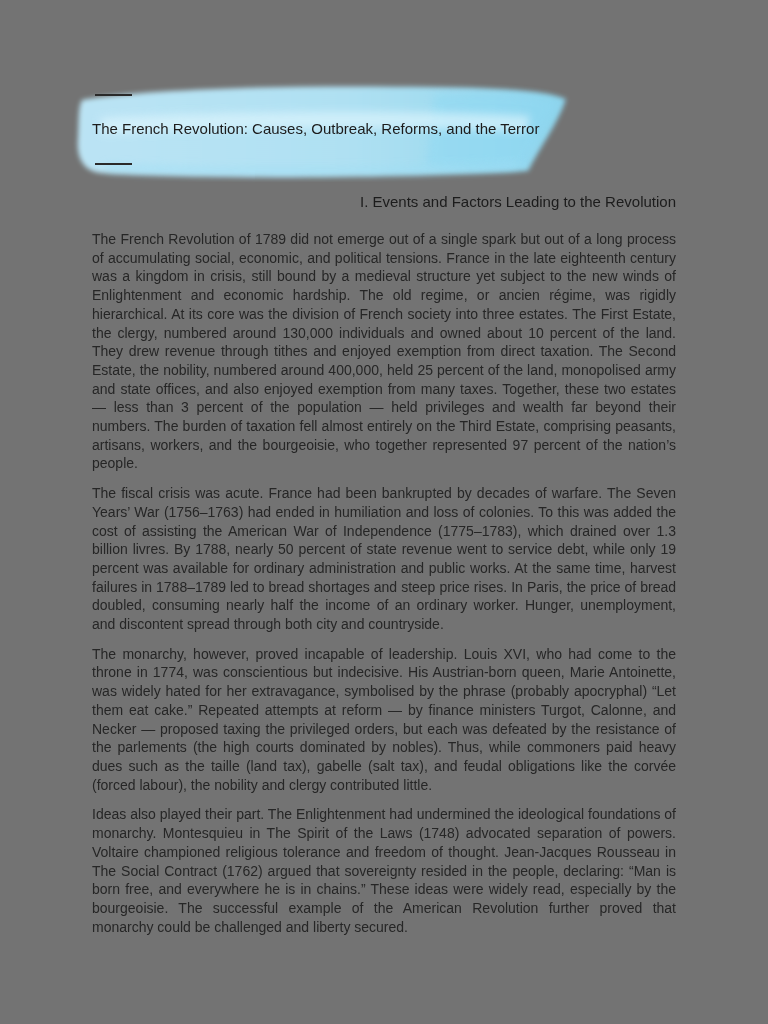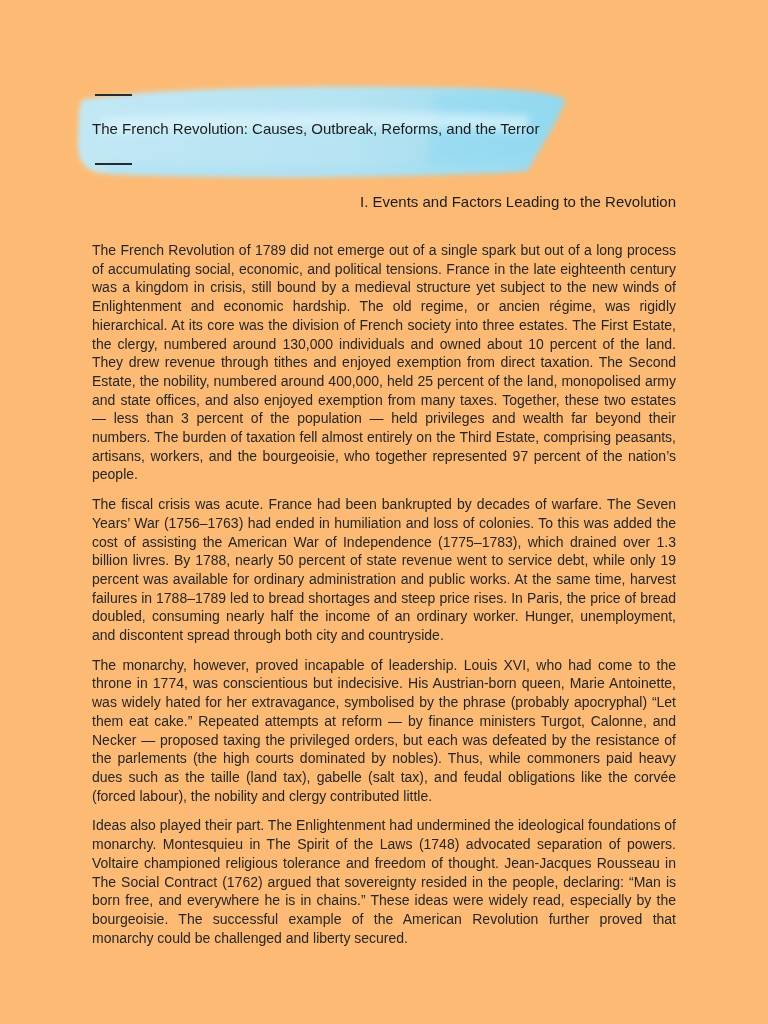--- a/index.html
+++ b/index.html
@@ -4,21 +4,21 @@
 <style>
   html, body {
     margin: 0;
     padding: 0;
     background: #ffffff;
   }
   .page {
     position: relative;
     width: 768px;
     height: 1024px;
-    background: #fdba74;
+    background: #737373;
     overflow: hidden;
     font-family: "Liberation Sans", "DejaVu Sans", sans-serif;
     color: #232323;
   }
   .highlight-svg {
     position: absolute;
     left: 50px;
     top: 66px;
     width: 540px;
     height: 130px;
@@ -55,21 +55,21 @@
     text-align: right;
   }
   .para {
     margin: 11px 0 0 0;
     font-size: 14px;
     line-height: 18.7px;
     text-align: justify;
     color: #262626;
     hyphens: none;
   }
-  .para-first { margin-top: 30px; }
+  .para-first { margin-top: 19px; }
 </style>
 </head>
 <body>
 
 <div class="page">
 
   <svg class="highlight-svg" viewBox="0 0 540 130" xmlns="http://www.w3.org/2000/svg" aria-hidden="true">
     <defs>
       <filter id="soft" x="-15%" y="-25%" width="130%" height="160%">
         <feGaussianBlur stdDeviation="2.6"></feGaussianBlur>

